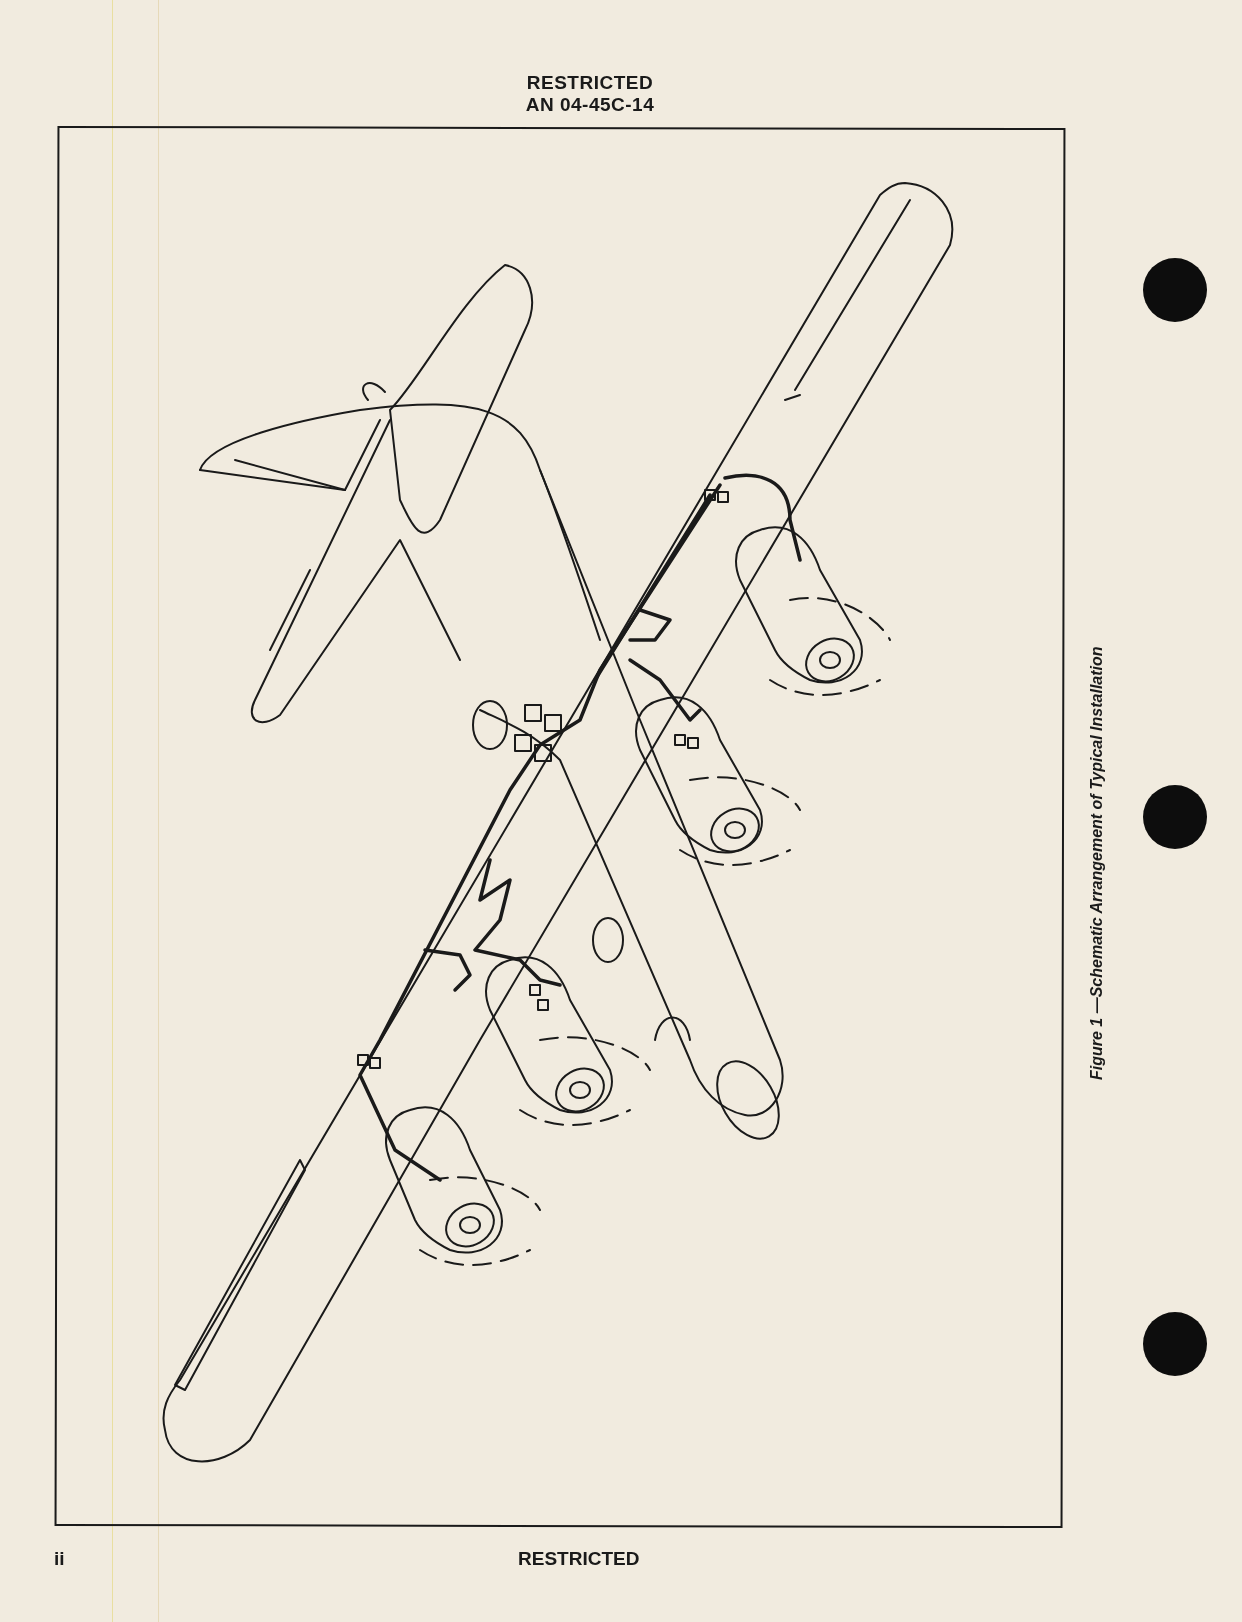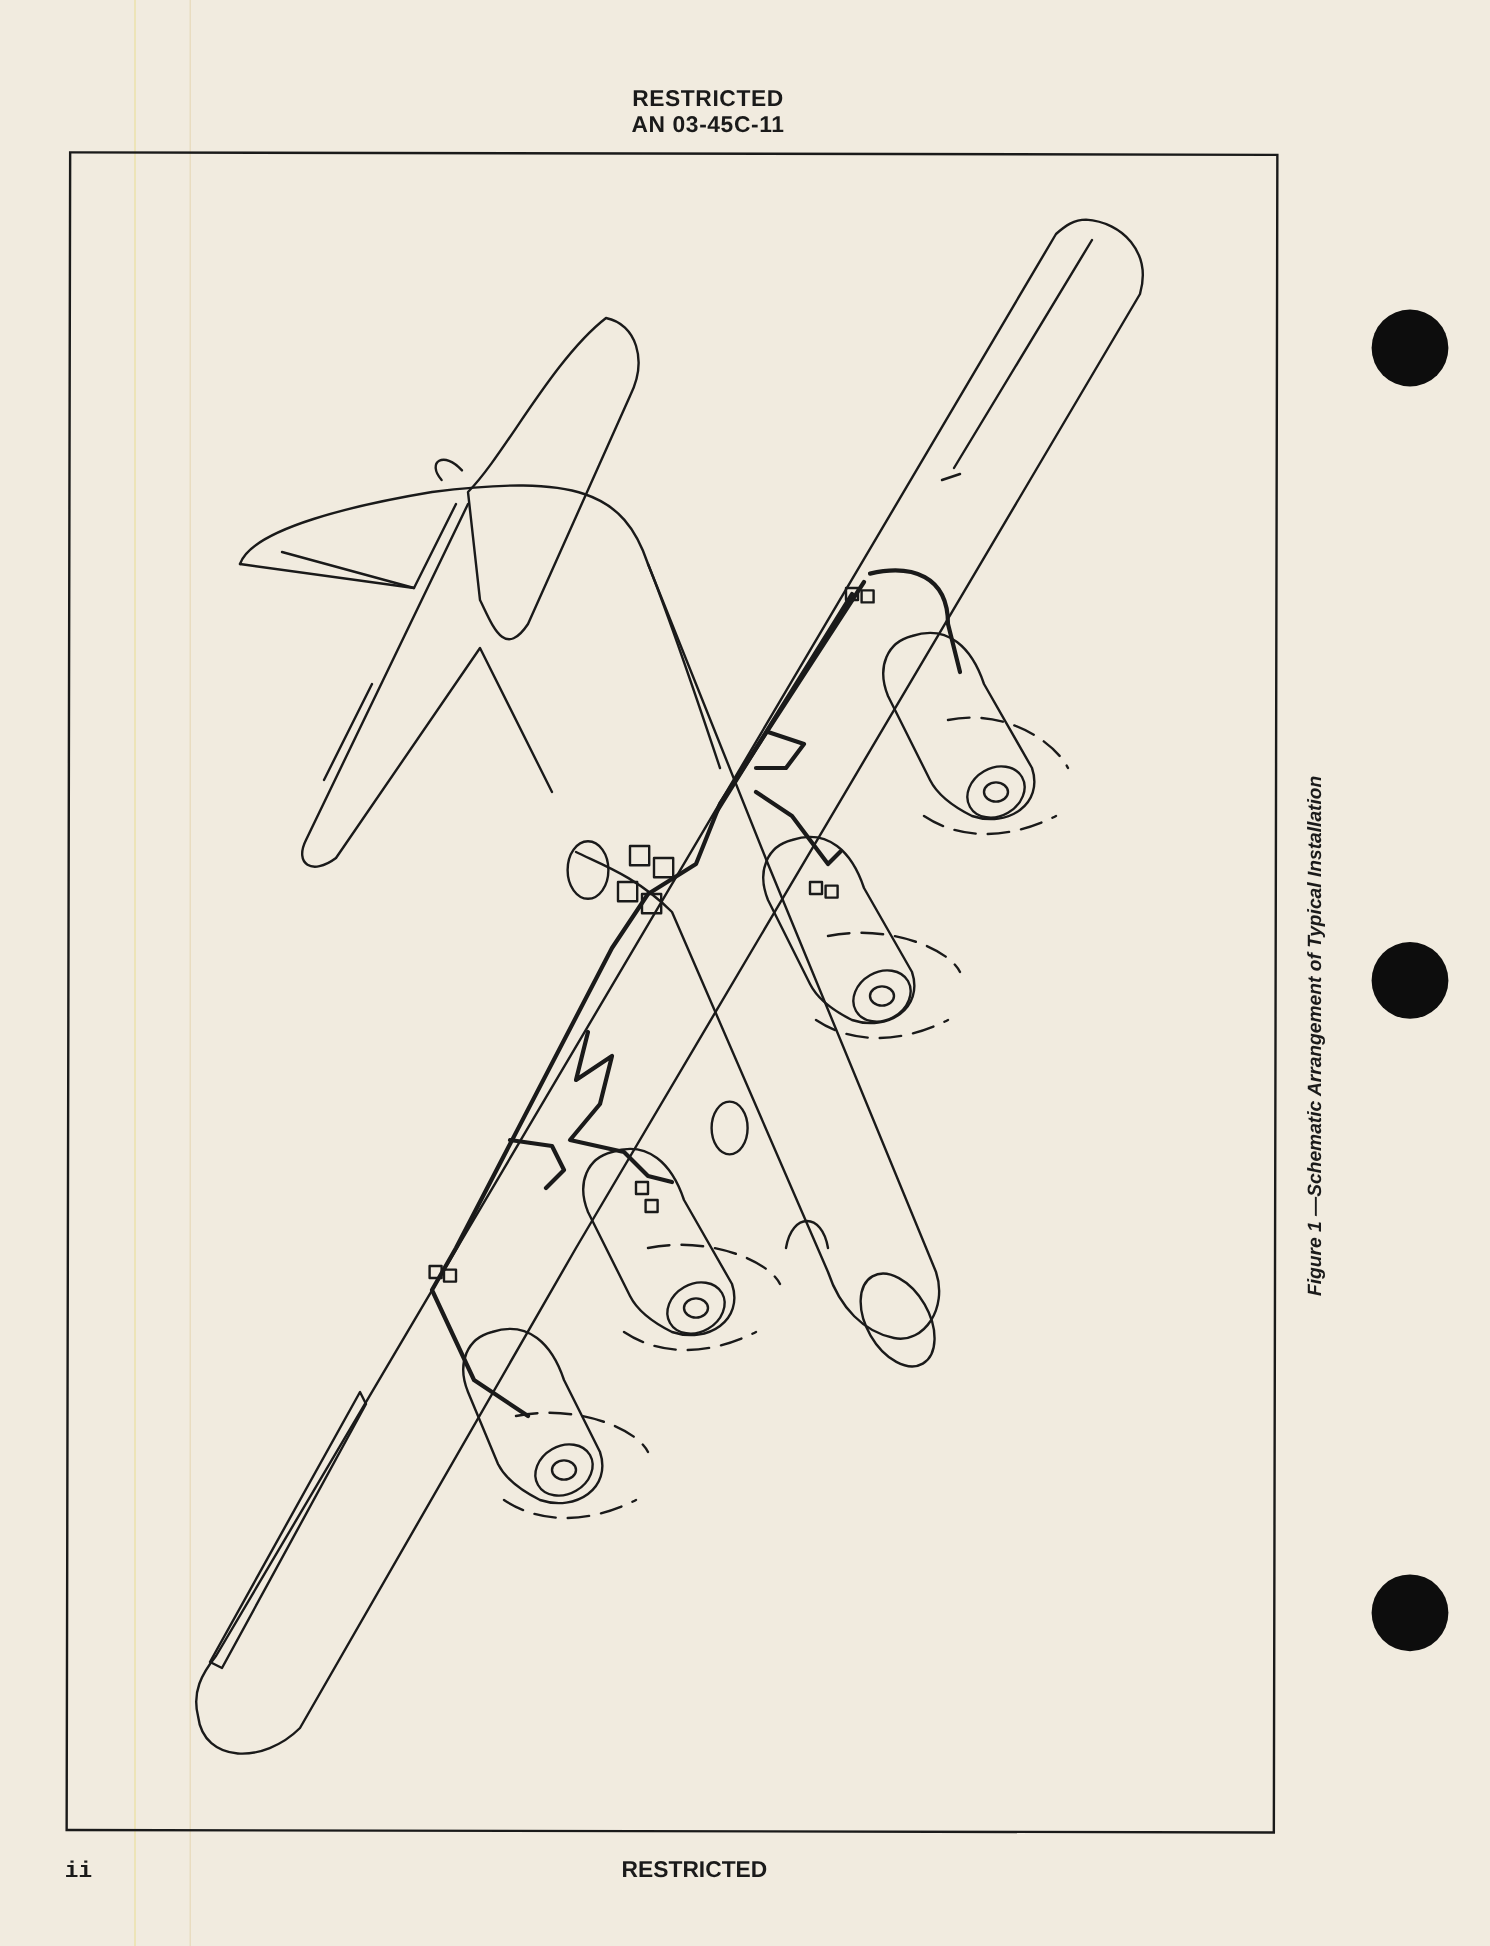--- a/index.html
+++ b/index.html
@@ -3,34 +3,34 @@
 <meta charset="utf-8">
 <style>
   html,body{margin:0;padding:0;}
   body{width:1242px;height:1622px;background:#f1ebdf;position:relative;overflow:hidden;font-family:"Liberation Sans",sans-serif;}
   .hdr{position:absolute;left:0;width:1180px;text-align:center;font-weight:bold;font-size:19px;letter-spacing:0.5px;color:#1a1a1a;}
   #hdr1{top:72px;}
   #hdr2{top:94px;}
   .frame{position:absolute;left:56px;top:127px;width:1008px;height:1400px;border:2px solid #1a1a1a;box-sizing:border-box;transform:rotate(0.12deg);}
   .caption{position:absolute;left:1100px;top:830px;transform-origin:0 0;transform:rotate(-90deg) translate(-250px,-12px);font-style:italic;font-weight:bold;font-size:16px;color:#1a1a1a;white-space:nowrap;}
   .foot{position:absolute;font-weight:bold;font-size:19px;color:#1a1a1a;}
-  #pagenum{left:54px;top:1548px;font-family:Liberation Mono, monospace;}
+  #pagenum{left:54px;top:1548px;}
   #footlabel{left:518px;top:1548px;}
   .hole{position:absolute;width:64px;height:64px;border-radius:50%;background:#0d0d0d;left:1143px;}
   .margin-line{position:absolute;top:0;bottom:0;width:1px;background:#e9dfa0;}
   svg.drawing{position:absolute;left:60px;top:130px;}
 </style>
 </head>
 <body>
 
 <div class="margin-line" style="left:112px"></div>
 <div class="margin-line" style="left:158px;background:#e6d9b8"></div>
 
 <div id="hdr1" class="hdr">RESTRICTED</div>
-<div id="hdr2" class="hdr">AN 03-45C-11</div>
+<div id="hdr2" class="hdr">AN 04-45C-14</div>
 
 <div class="frame"></div>
 
 <svg class="drawing" width="1000" height="1390" viewBox="60 130 1000 1390" fill="none" stroke="#1a1a1a" stroke-width="2" stroke-linejoin="round" stroke-linecap="round">
 
   <path d="M905 183 C935 185 960 210 950 245 L480 1040 L250 1440 C220 1470 170 1470 165 1430 C160 1410 168 1395 180 1380 L880 195 C888 188 895 183 905 183 Z"></path>
   <path d="M910 200 L795 390 M800 395 L785 400"></path>
   <path d="M300 1160 L175 1385 L185 1390 L305 1170 Z"></path>
 
   <path d="M200 470 C210 440 300 420 360 410 C480 395 520 410 540 470 L640 720 L780 1060 C790 1090 770 1120 745 1115 C720 1110 700 1090 690 1060 L560 760 C530 730 500 720 480 710"></path>

